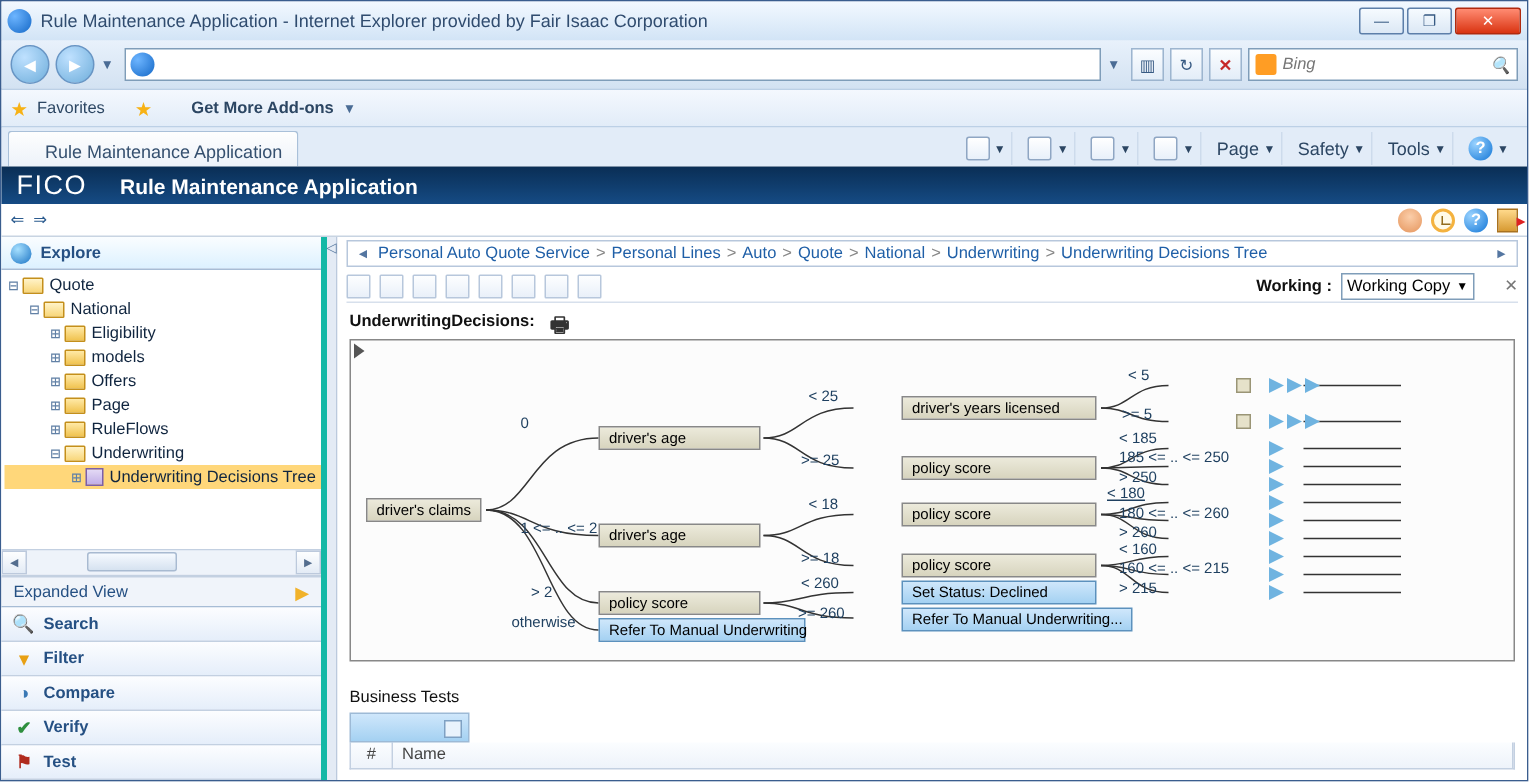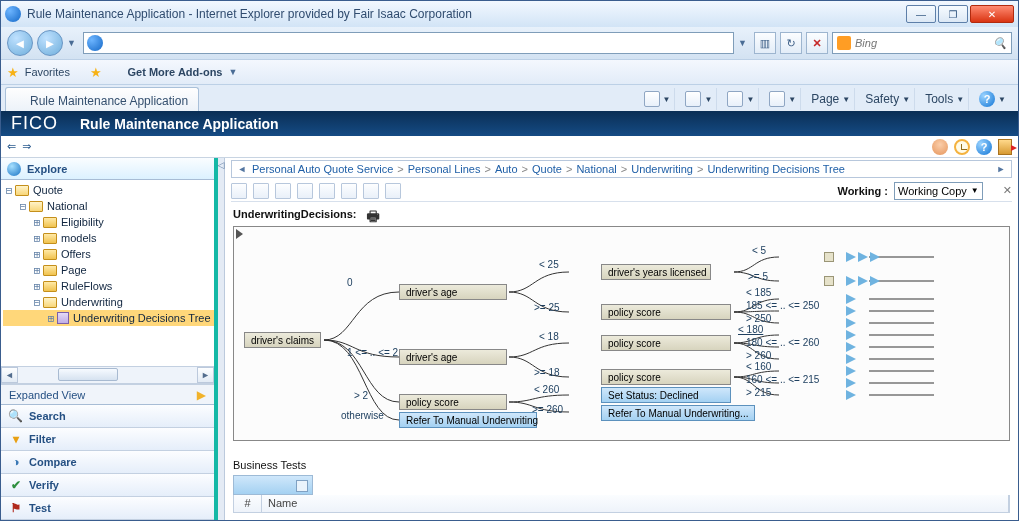--- a/index.html
+++ b/index.html
@@ -409,21 +409,21 @@
               <span>Refer To Manual Underwriting</span>
             </div>
 
           <span class="edge-lbl" style="left:305px;top:32px;">&lt; 25</span>
           <span class="edge-lbl" style="left:300px;top:75px;">&gt;= 25</span>
           <span class="edge-lbl" style="left:305px;top:104px;">&lt; 18</span>
           <span class="edge-lbl" style="left:300px;top:140px;">&gt;= 18</span>
           <span class="edge-lbl" style="left:300px;top:157px;">&lt; 260</span>
           <span class="edge-lbl" style="left:298px;top:177px;">&gt;= 260</span>
 
-          <div class="node" style="left:367px;top:37px;width:110px;">
+          <div class="node" style="left:367px;top:37px;width:130px;">
               <span>driver's years licensed</span>
             </div>
           <div class="node" style="left:367px;top:77px;width:130px;">
               <span>policy score</span>
             </div>
           <div class="node" style="left:367px;top:108px;width:130px;">
               <span>policy score</span>
             </div>
           <div class="node" style="left:367px;top:142px;width:130px;">
               <span>policy score</span>

